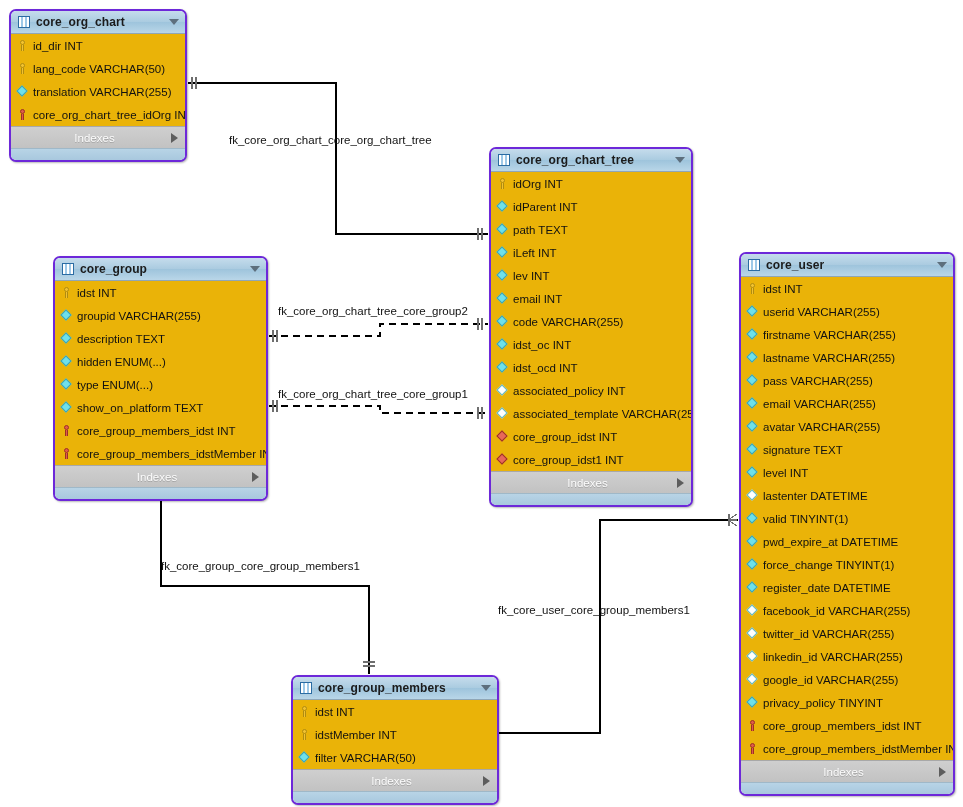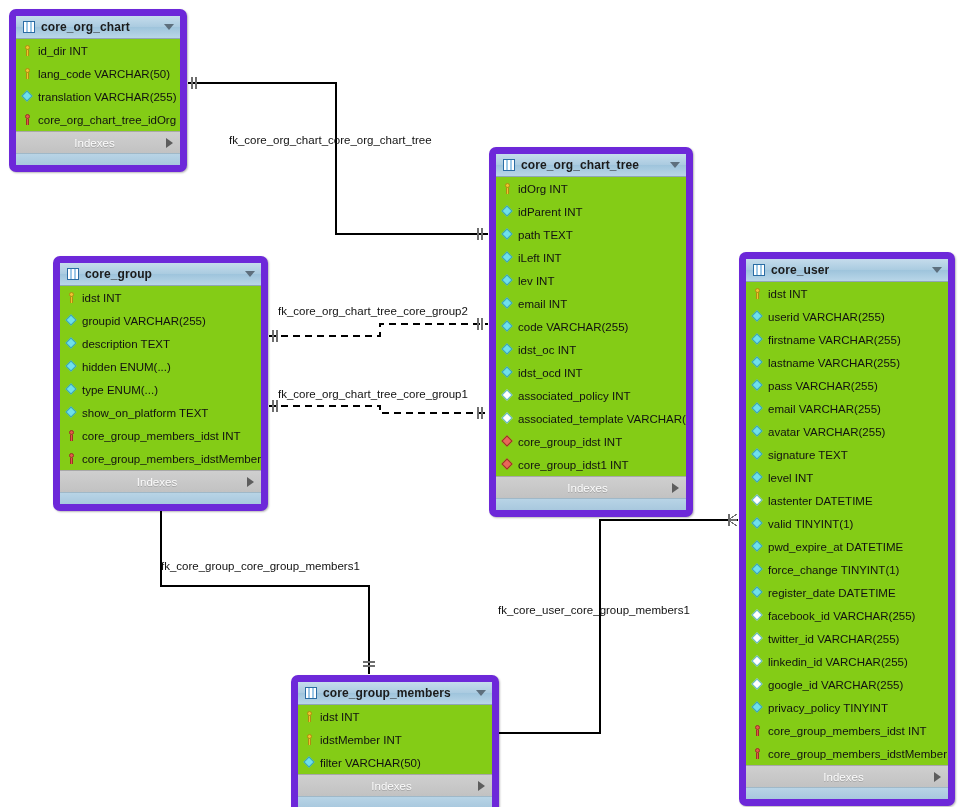--- a/index.html
+++ b/index.html
@@ -12,21 +12,21 @@
     -webkit-font-smoothing:none;
   }
   #canvas{position:absolute;left:0;top:0;width:963px;height:807px;}
   #links{position:absolute;left:0;top:0;width:963px;height:807px;pointer-events:none;}
 
   
   .tbl{
     position:absolute;
     box-sizing:border-box;
     background:#ffffff;
-    border:7px solid #6d28d9;
+    border:2px solid #6d28d9;
     border-radius:7px;
     box-shadow:1px 1px 2px rgba(0,0,0,.28);
     overflow:hidden;
   }
   .tbl-hd{
     height:22px;
     display:flex;align-items:center;
     padding:0 6px 0 7px;
     background:linear-gradient(to bottom,#c5dcec 0%,#aacbe0 50%,#9ec4dc 51%,#b9d6e8 100%);
     border-bottom:1px solid #8fa6b6;
@@ -46,21 +46,21 @@
     background-color:#ffffff;
   }
   .tbl-name{flex:1 1 auto;white-space:nowrap;overflow:hidden;}
   .tbl-caret{
     width:0;height:0;flex:0 0 auto;
     border-left:5px solid transparent;
     border-right:5px solid transparent;
     border-top:6px solid #5d6f7d;
     margin-left:4px;
   }
-  .cols{background:#84cc16;}
+  .cols{background:#eab308;}
   .col{
     height:23px;
     display:flex;align-items:center;
     padding-left:6px;
     font-size:11.5px;color:#111;
     white-space:nowrap;
   }
   .ci{width:11px;height:11px;margin-right:5px;flex:0 0 auto;position:relative;}
 
   

